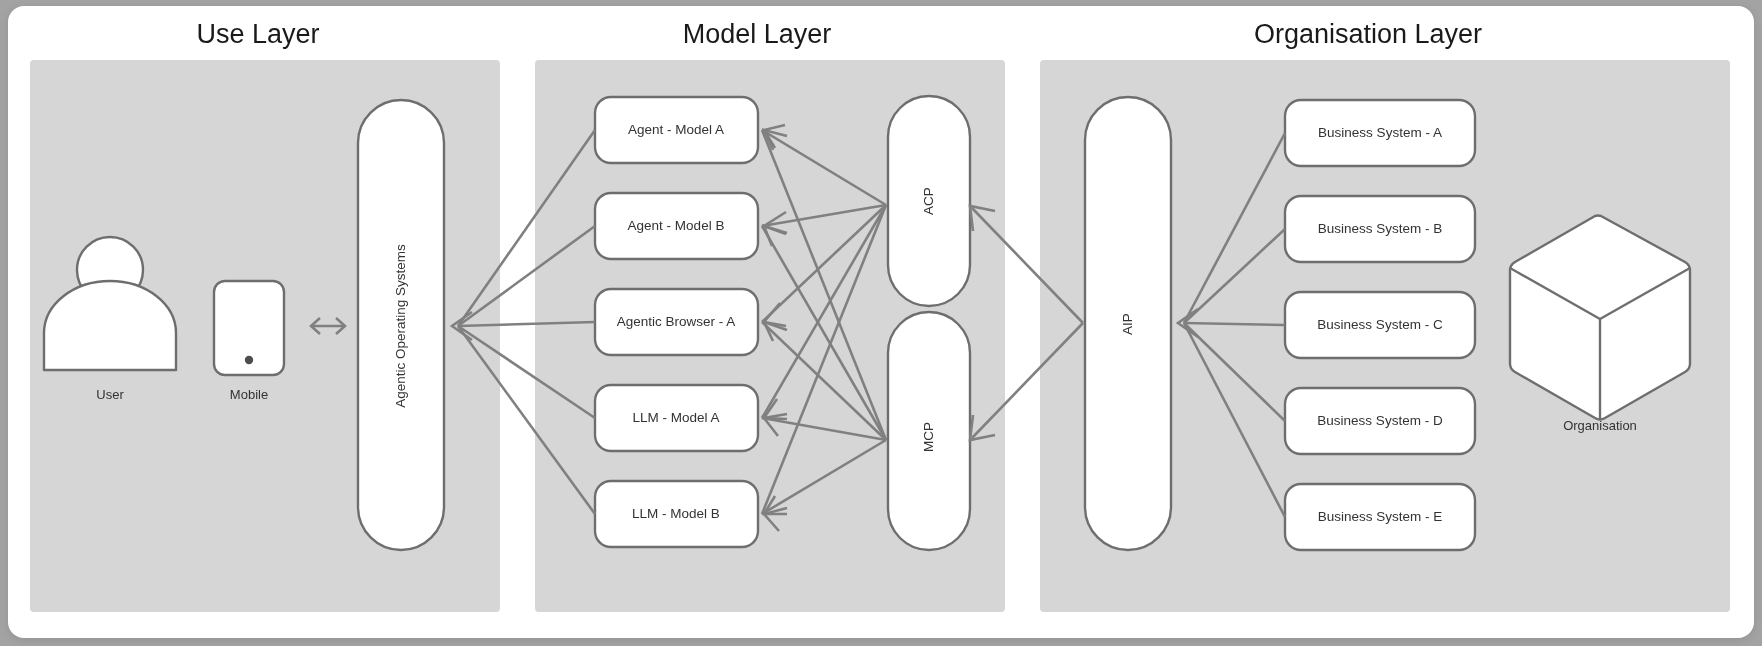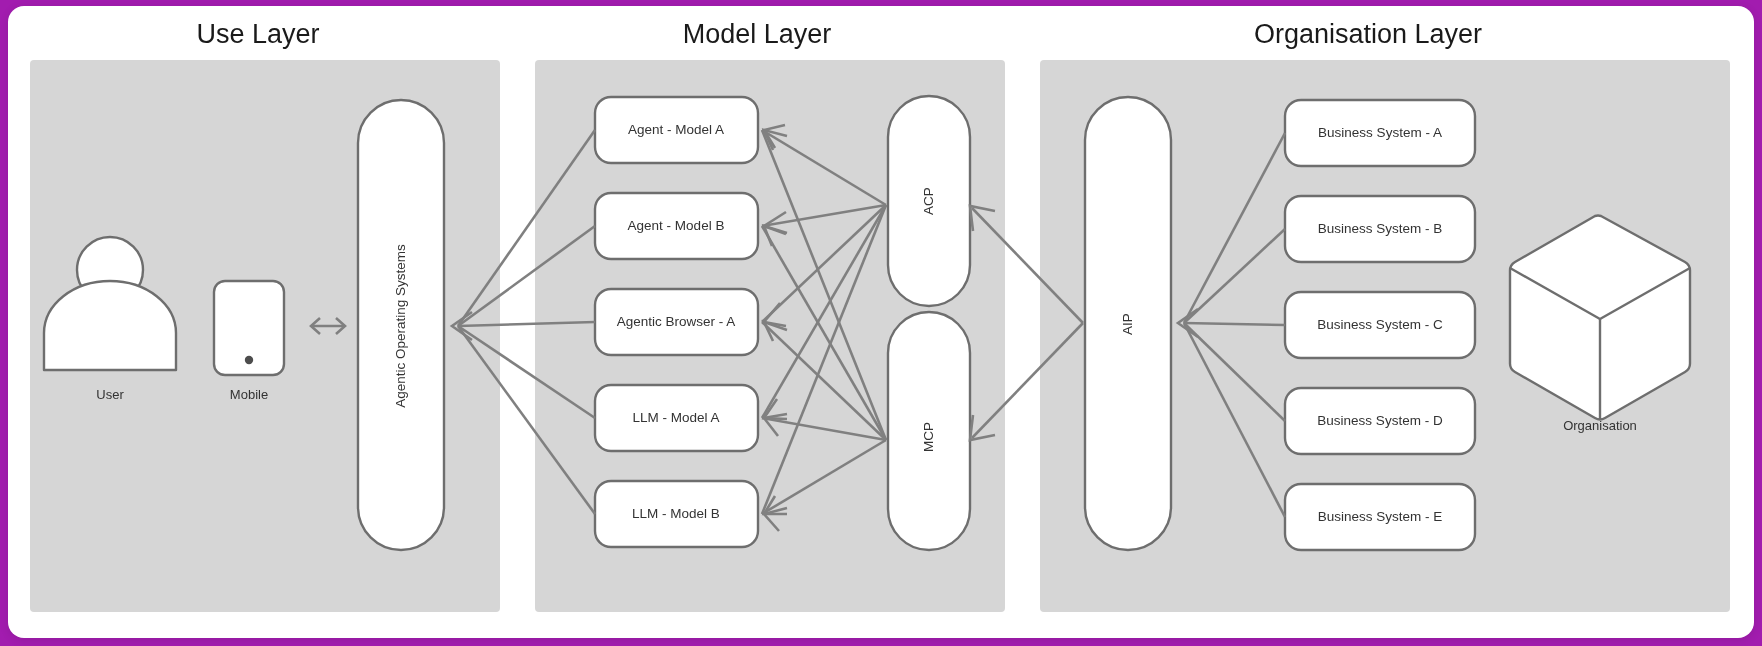--- a/index.html
+++ b/index.html
@@ -5,21 +5,21 @@
   html, body {
     margin: 0;
     padding: 0;
     background: #ffffff;
     font-family: "Liberation Sans", sans-serif;
   }
   #stage {
     position: relative;
     width: 1762px;
     height: 646px;
-    background: #a21caf;
+    background: #a3a3a3;
     overflow: hidden;
   }
   .card {
     position: absolute;
     left: 8px;
     top: 6px;
     width: 1746px;
     height: 632px;
     background: #ffffff;
     border-radius: 16px;

